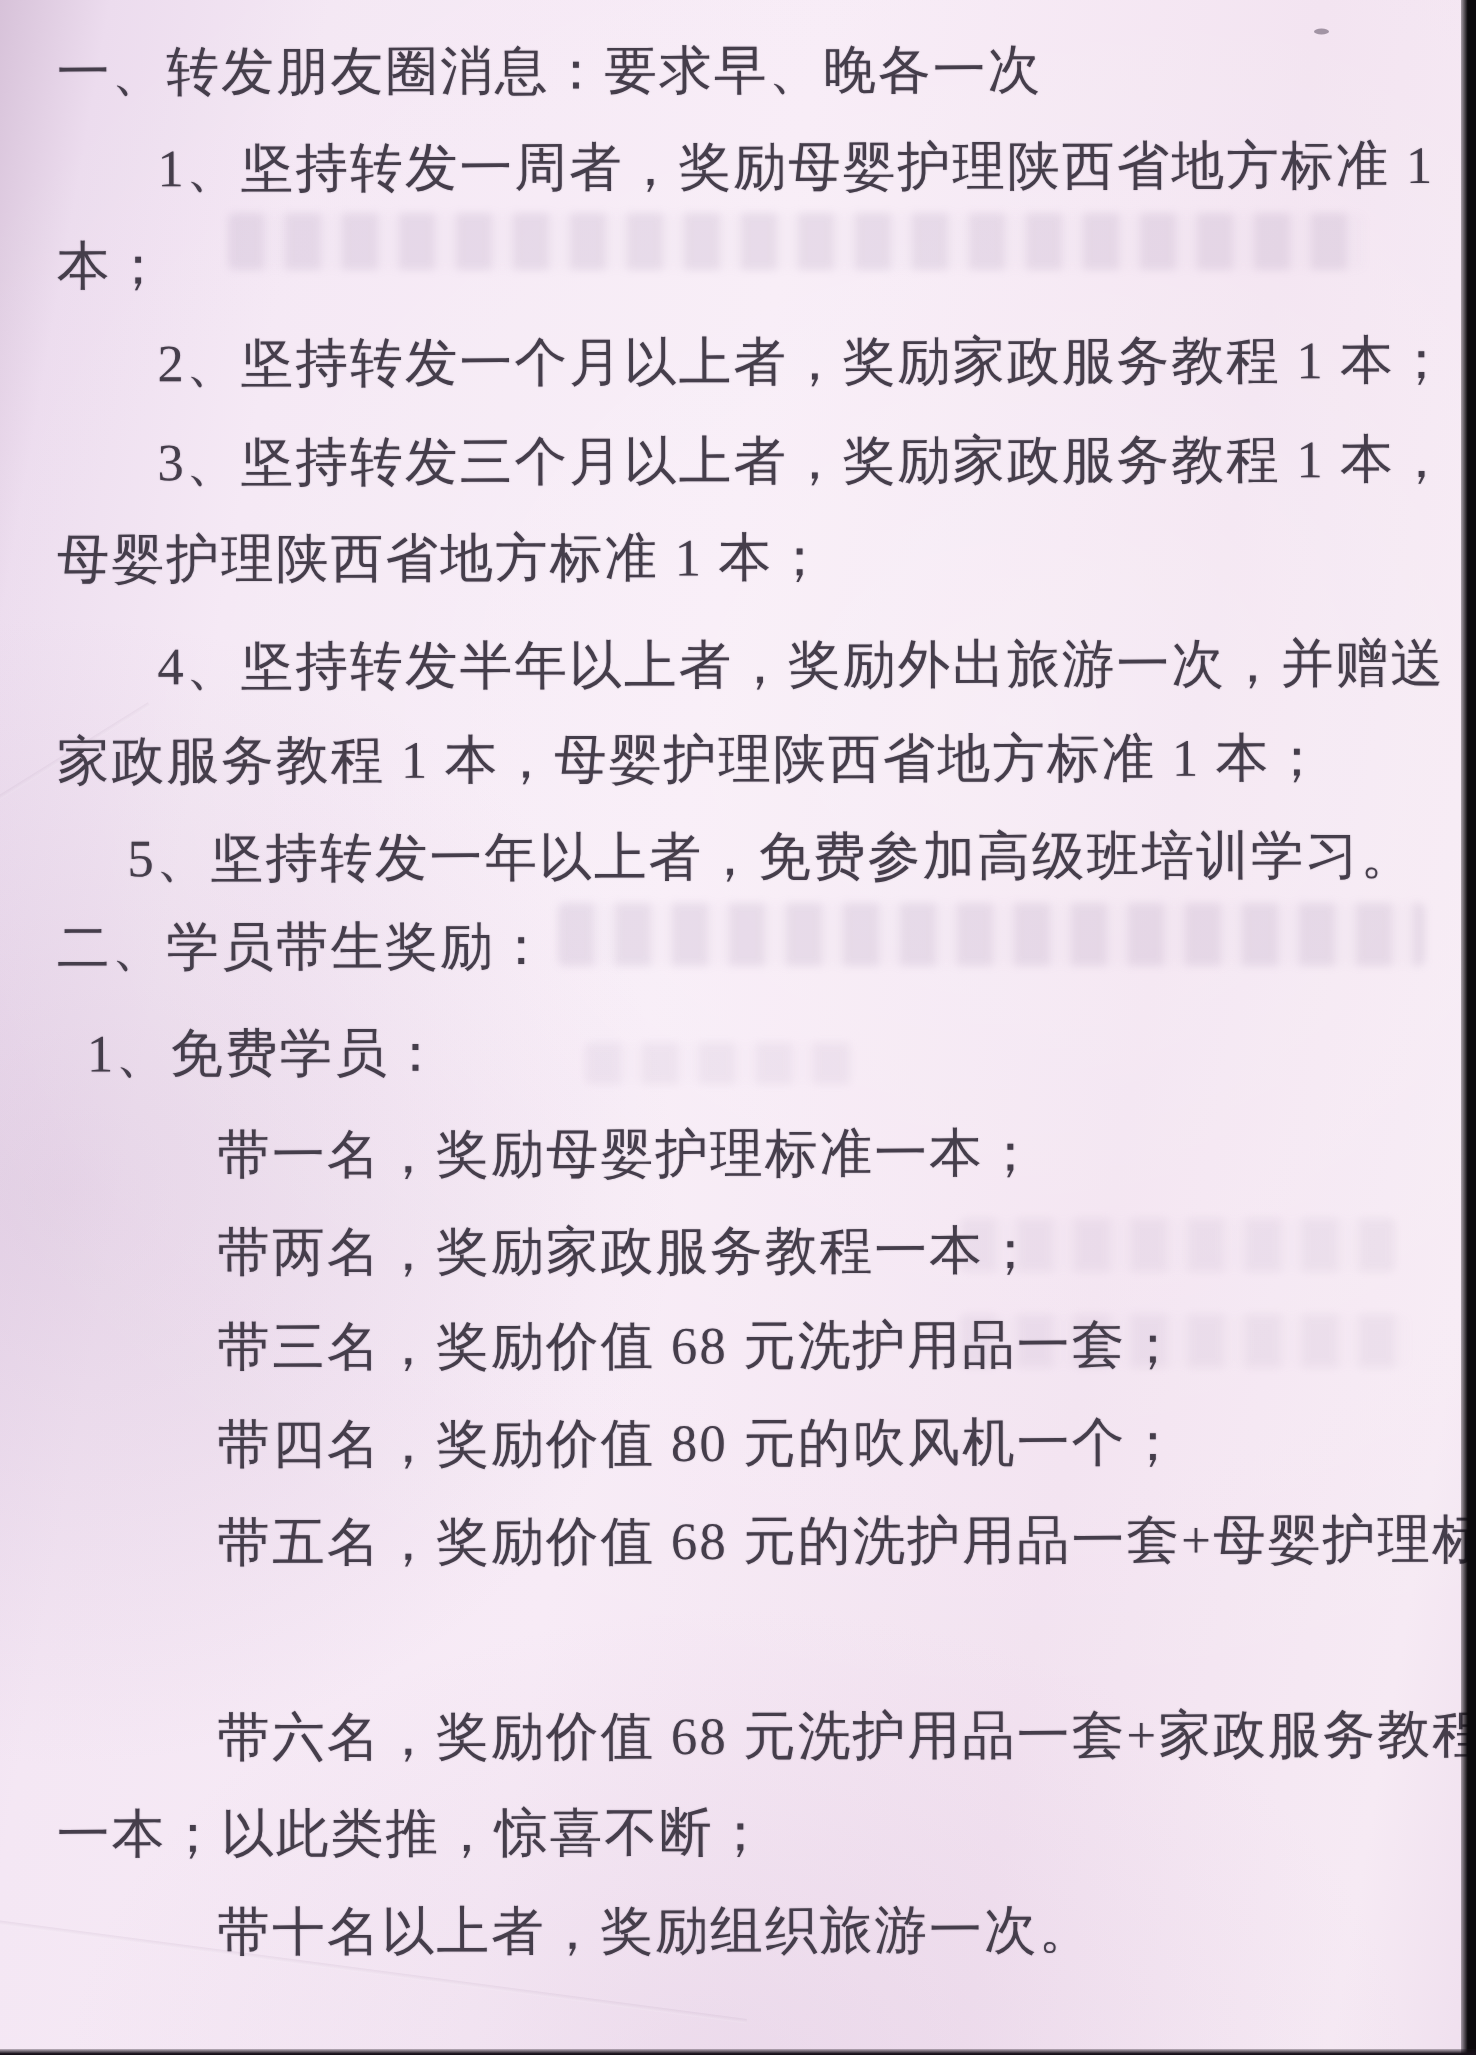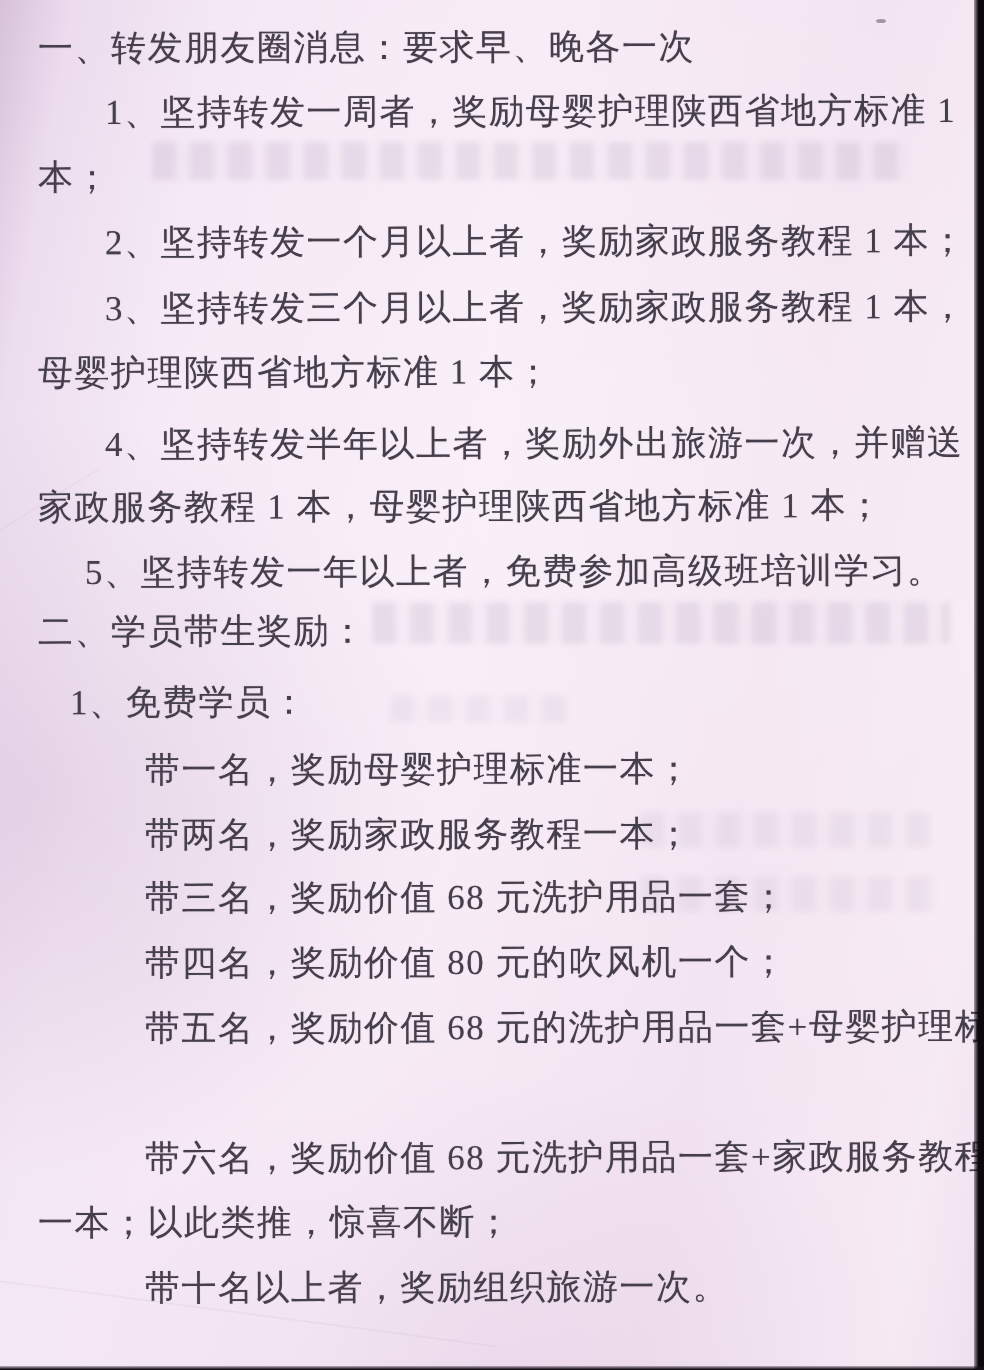--- a/index.html
+++ b/index.html
@@ -84,21 +84,21 @@
   <div class="line" style="top:28px;   left:38px;">一、转发朋友圈消息：要求早、晚各一次</div>
   <div class="line" style="top:92px;   left:105px;">1、坚持转发一周者，奖励母婴护理陕西省地方标准 1</div>
   <div class="line" style="top:158px;  left:38px;">本；</div>
   <div class="line" style="top:222px;  left:105px;">2、坚持转发一个月以上者，奖励家政服务教程 1 本；</div>
   <div class="line" style="top:288px;  left:105px;">3、坚持转发三个月以上者，奖励家政服务教程 1 本，</div>
   <div class="line" style="top:353px;  left:38px;">母婴护理陕西省地方标准 1 本；</div>
   <div class="line" style="top:424px;  left:105px;">4、坚持转发半年以上者，奖励外出旅游一次，并赠送</div>
   <div class="line" style="top:487px;  left:38px;">家政服务教程 1 本，母婴护理陕西省地方标准 1 本；</div>
   <div class="line" style="top:552px;  left:85px;">5、坚持转发一年以上者，免费参加高级班培训学习。</div>
   <div class="line" style="top:612px;  left:38px;">二、学员带生奖励：</div>
-  <div class="line" style="top:683px;  left:70px;">1、免费学员：</div>
+  <div class="line" style="top:683px;  left:58px;">1、免费学员：</div>
   <div class="line" style="top:750px;  left:145px;">带一名，奖励母婴护理标准一本；</div>
   <div class="line" style="top:815px;  left:145px;">带两名，奖励家政服务教程一本；</div>
   <div class="line" style="top:878px;  left:145px;">带三名，奖励价值 68 元洗护用品一套；</div>
   <div class="line" style="top:943px;  left:145px;">带四名，奖励价值 80 元的吹风机一个；</div>
   <div class="line" style="top:1008px; left:145px;">带五名，奖励价值 68 元的洗护用品一套+母婴护理标</div>
   <div class="line" style="top:1138px; left:145px;">带六名，奖励价值 68 元洗护用品一套+家政服务教程</div>
   <div class="line" style="top:1203px; left:38px;">一本；以此类推，惊喜不断；</div>
   <div class="line" style="top:1268px; left:145px;">带十名以上者，奖励组织旅游一次。</div>
 
   <div id="edge-right"></div>

